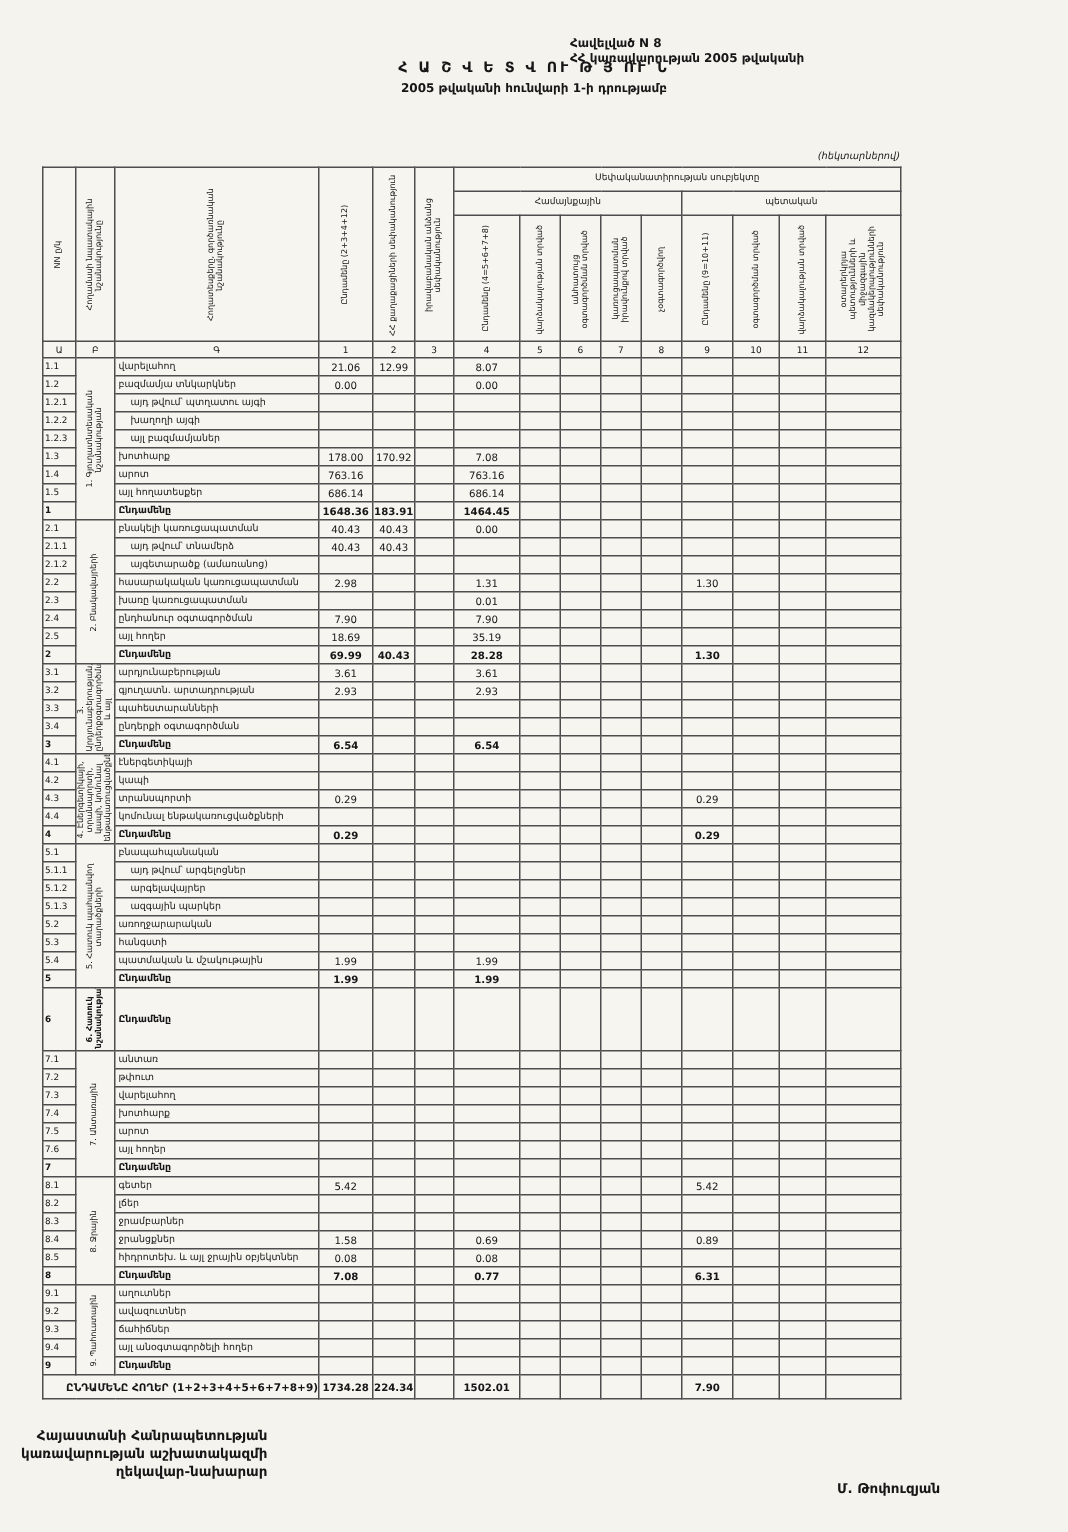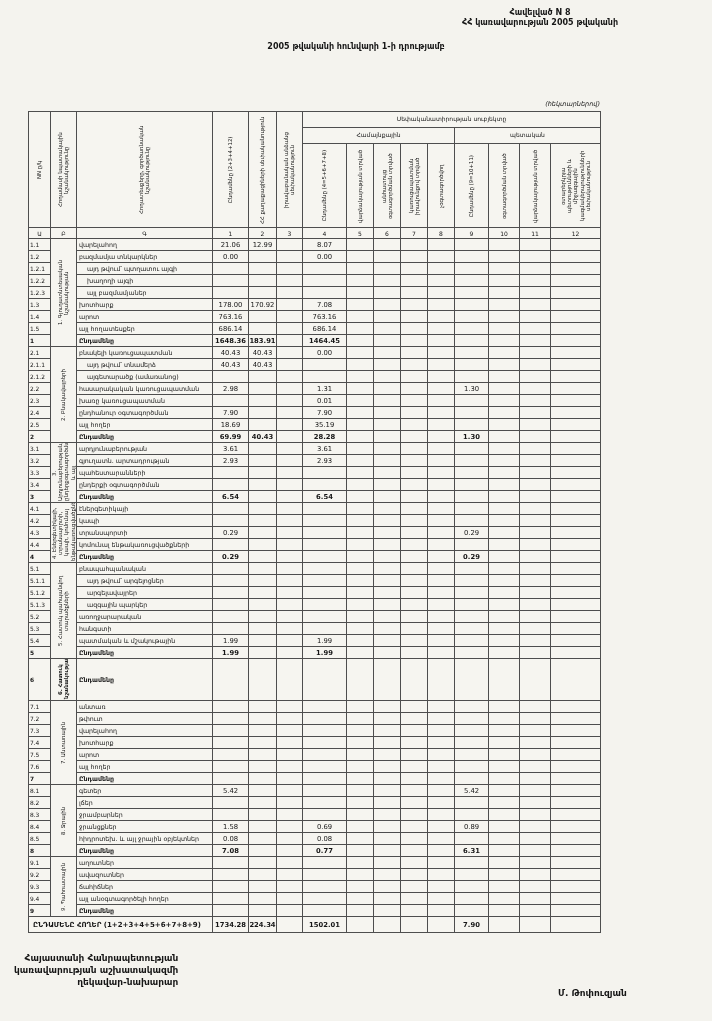--- a/index.html
+++ b/index.html
@@ -3,22 +3,22 @@
 <meta charset="utf-8">
 <style>
   * { margin:0; padding:0; box-sizing:border-box; }
   html,body { background:#9a9a9a; }
   .page {
     position:relative; width:712px; height:1021px; margin:0 auto;
     background:#f4f3ee; color:#161616;
     font-family:"DejaVu Sans", sans-serif; overflow:hidden;
   }
   .annex {
-    position:absolute; top:8px; left:380px; width:320px;
-    text-align:center; font-size:8px; font-weight:bold; line-height:1.25;
+    position:absolute; top:24px; left:380px; width:320px;
+    text-align:left; font-size:8px; font-weight:bold; line-height:1.25;
   }
   .titles { position:absolute; top:40px; left:0; width:100%; text-align:center; font-weight:bold; }
   .title-main { font-size:9.5px; letter-spacing:2px; margin-bottom:3px; }
   .title-sub { font-size:8.6px; letter-spacing:0.3px; line-height:1.15; }
   .title-date { font-size:8px; margin-top:2px; }
   .units {
     position:absolute; top:100px; left:430px; width:170px;
     text-align:right; font-size:6.5px; font-style:italic;
   }
   .tablewrap { position:absolute; top:111px; left:28px; }
@@ -30,38 +30,39 @@
     writing-mode:vertical-rl; transform:rotate(180deg);
     font-size:5.4px; line-height:1.15; margin:0 auto; text-align:center; white-space:normal;
   }
   .idx td { font-size:6px; text-align:center; height:11px; }
   .no-cell { font-size:5.9px; text-align:left; padding-left:1px; white-space:nowrap; }
   .label-cell { font-size:6.3px; text-align:left; padding-left:2px; white-space:nowrap; }
   .label-cell.ind { padding-left:10px; }
   .num-cell { font-size:6.8px; text-align:center; white-space:nowrap; }
   .group-cell { text-align:center; }
   .total-row td { font-weight:bold; }
-  .grand-label { font-size:7px; font-weight:bold; text-align:left; padding-left:4px; white-space:nowrap; }
+  .grand-label { font-size:7px; font-weight:bold; text-align:right; padding-left:4px; white-space:nowrap; }
   .sign-left {
     position:absolute; top:952px; left:14px;
     font-size:9px; font-weight:bold; line-height:1.35;text-align:right;
   }
   .sign-name { position:absolute; top:988px; left:558px; font-size:9px; font-weight:bold; }
 </style>
 </head>
 <body>
 
 <div class="page">
 
   <div class="annex">
     <div>Հավելված N 8</div>
     <div>ՀՀ կառավարության 2005 թվականի</div>
   </div>
 
   <div class="titles">
+    <div class="title-main">Հ Ա Շ Վ Ե Տ Վ ՈՒ Թ Յ ՈՒ Ն</div>
     <div class="title-date">2005 թվականի հունվարի 1-ի դրությամբ</div>
   </div>
 
   <div class="units">(հեկտարներով)</div>
 
   <div class="tablewrap">
     <table>
         <colgroup>
           <col style="width: 22px;">
           <col style="width: 26px;">

